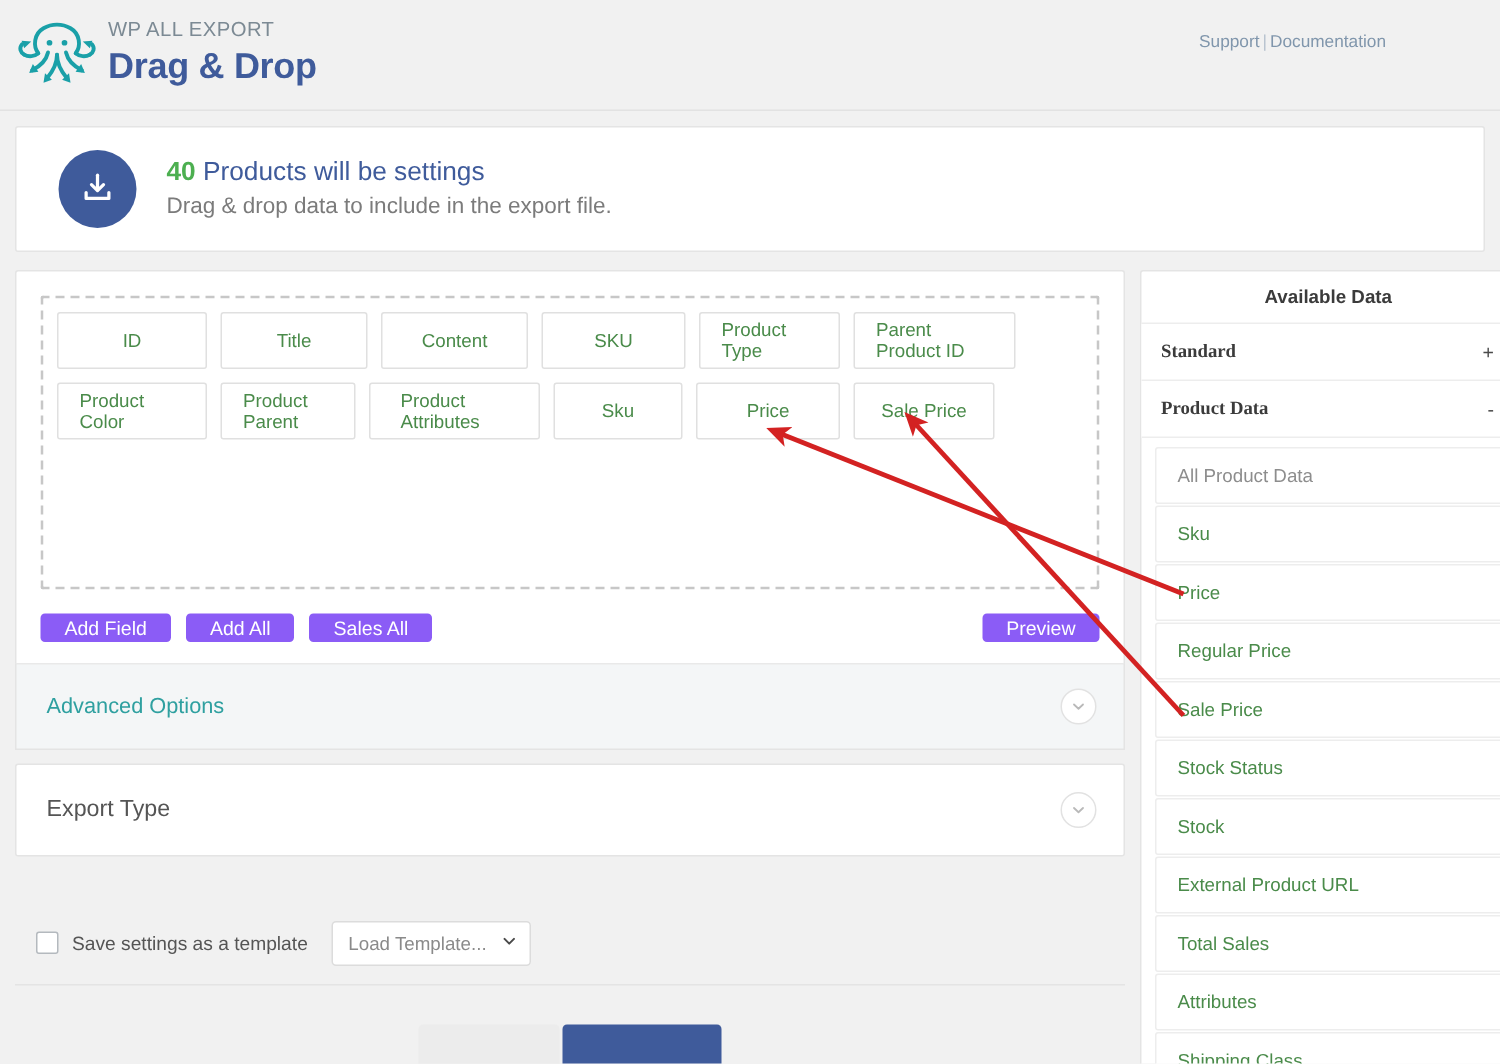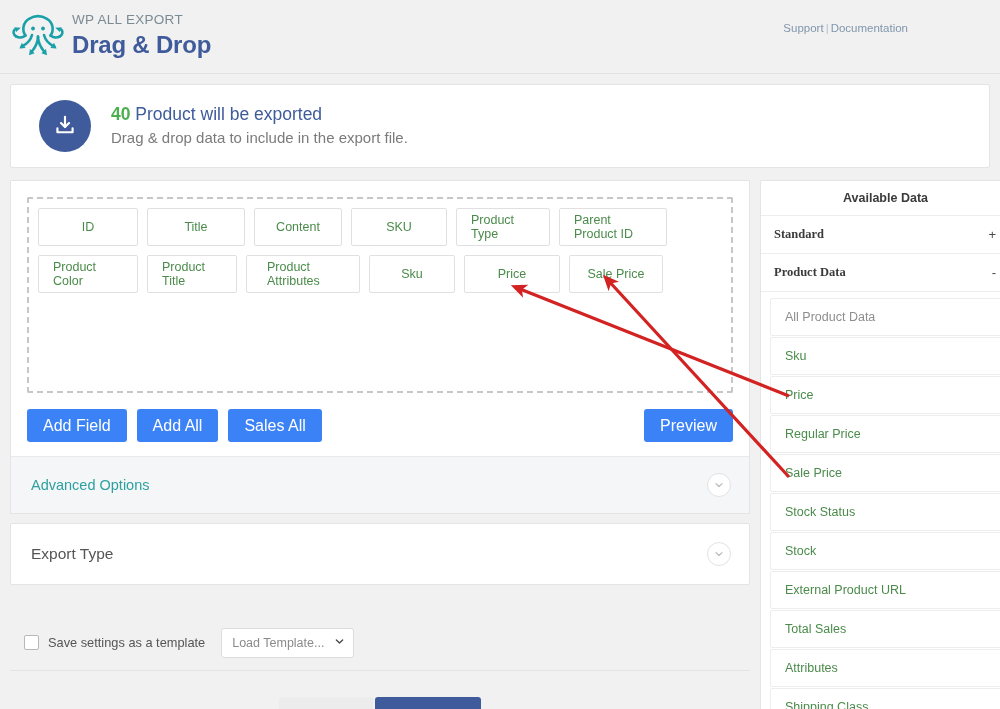--- a/index.html
+++ b/index.html
@@ -41,21 +41,21 @@
   .brand-title {
     font-size: 24px;
     font-weight: bold;
     color: #3f5b9b;
     line-height: 32px;
     margin-top: 1px;
     letter-spacing: -.2px;
   }
   .header-links {
     position: absolute;
-    right: 92px;
+    right: 76px;
     top: 22px;
     font-size: 11.5px;
     color: #8096ac;
   }
   .header-links a { color: #8096ac; text-decoration: none; }
   .header-links .sep { color: #b6c2ce; margin: 0 2px; }
 
   
   .notice {
     margin: 10px 10px 0 10px;
@@ -129,27 +129,27 @@
     min-width: 84px;
     cursor: move;
   }
 
   .dd-actions {
     display: flex;
     align-items: center;
     margin-top: 16px;
   }
   .btn-teal {
-    background: #3b82f6;
+    background: #8b5cf6;
     color: #fff;
     border: none;
     border-radius: 3px;
-    font-size: 16px;
+    font-size: 13px;
     font-family: "Liberation Sans", sans-serif;
-    height: 33px;
+    height: 19px;
     padding: 0 16px;
     cursor: pointer;
   }
   .dd-actions .btn-teal + .btn-teal { margin-left: 10px; }
   .spacer { flex: 1; }
 
   
   .acc {
     border: 1px solid #e4e4e4;
     position: relative;
@@ -366,39 +366,39 @@
   <div class="notice-icon">
     <svg viewBox="0 0 24 24" width="26" height="26" aria-hidden="true">
       <g fill="none" stroke="#ffffff" stroke-width="2" stroke-linecap="round" stroke-linejoin="round">
         <path d="M12 3.5 v9"></path>
         <path d="M8.3 9.3 L12 13 l3.7 -3.7"></path>
         <path d="M5 14.2 v3.6 h14 v-3.6"></path>
       </g>
     </svg>
   </div>
   <div class="notice-text">
-    <div class="notice-title"><span class="notice-count">40</span><span> Product will be exported</span></div>
+    <div class="notice-title"><span class="notice-count">40</span><span> Products will be settings</span></div>
     <div class="notice-sub">Drag &amp; drop data to include in the export file.</div>
   </div>
 </div>
 
 <div class="content">
 
   <div class="left-col">
 
     <div class="dd-card">
       <div class="dropzone" id="dropzone">
           <div class="chip" style="width: 100px;">ID</div>
           <div class="chip" style="width: 98px;">Title</div>
-          <div class="chip" style="width: 88px;">Content</div>
+          <div class="chip" style="width: 98px;">Content</div>
           <div class="chip" style="width: 96px;">SKU</div>
           <div class="chip" style="width: 94px;">Product Type</div>
           <div class="chip" style="width: 108px;">Parent Product ID</div>
           <div class="chip" style="width: 100px;">Product Color</div>
-          <div class="chip" style="width: 90px;">Product Title</div>
+          <div class="chip" style="width: 90px;">Product Parent</div>
           <div class="chip" style="width: 114px; padding-left: 20px;">Product Attributes</div>
           <div class="chip" style="width: 86px;">Sku</div>
           <div class="chip" style="width: 96px;">Price</div>
           <div class="chip" style="width: 94px;">Sale Price</div>
         </div>
 
       <div class="dd-actions">
         <button class="btn-teal">Add Field</button>
         <button class="btn-teal">Add All</button>
         <button class="btn-teal">Sales All</button>

